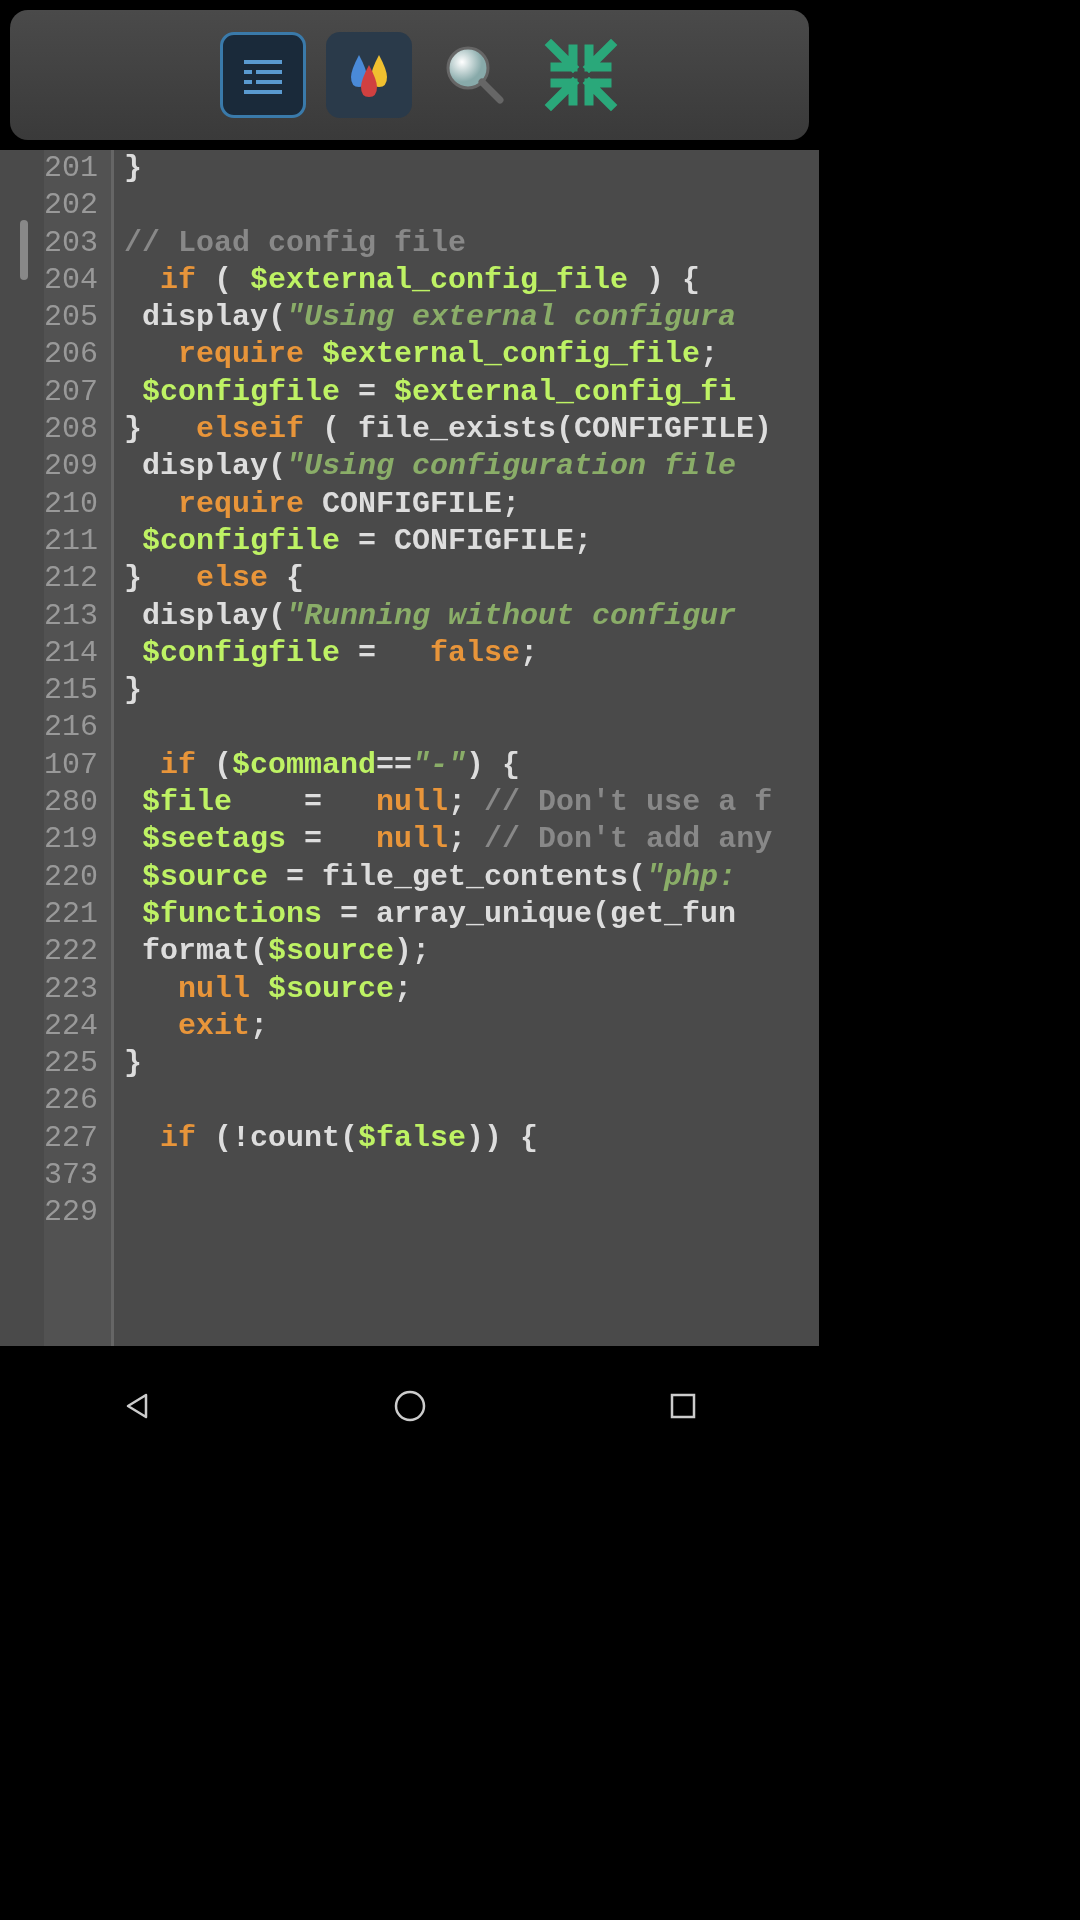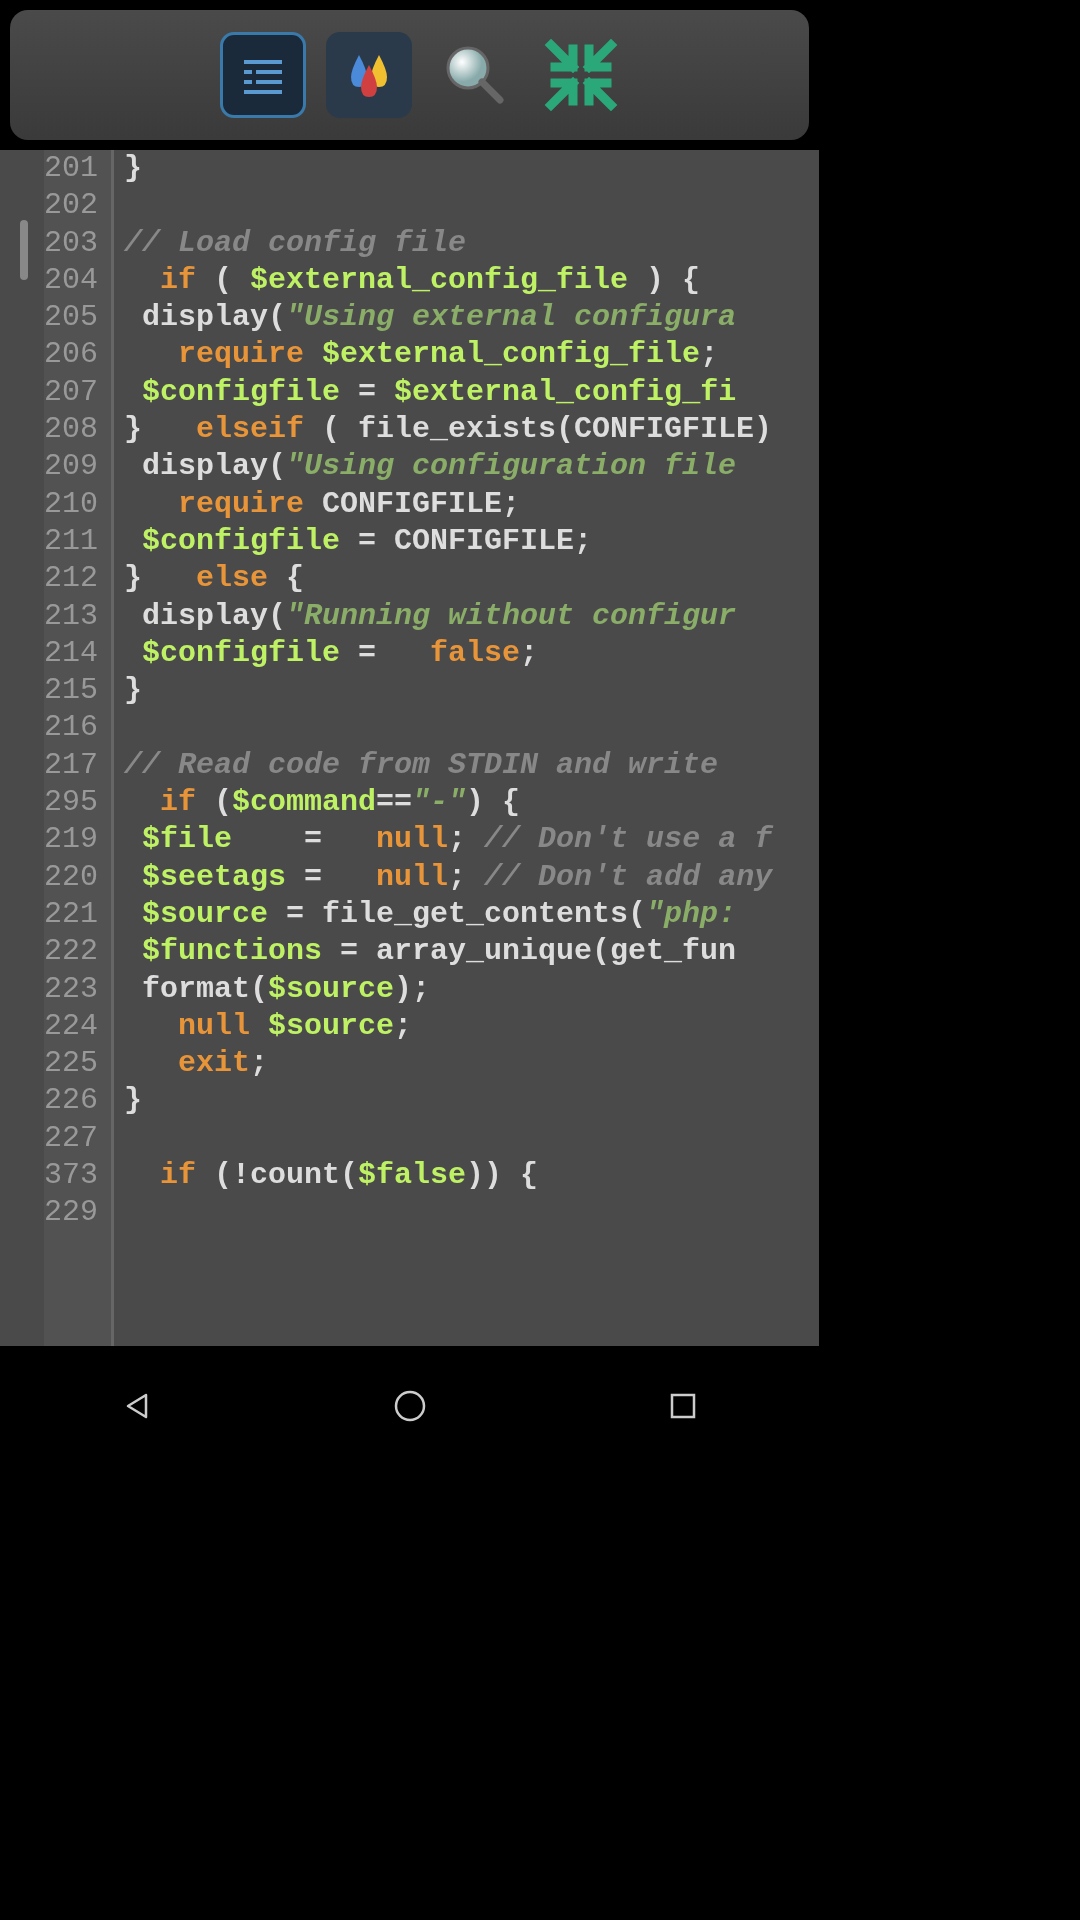--- a/index.html
+++ b/index.html
@@ -91,21 +91,21 @@
   .code-line {
     font-size: 30px;
     line-height: 37.3px;
     white-space: pre;
     color: #ddd;
     font-family: 'Courier New', monospace;
     font-weight: bold;
   }
   .kw { color: #e8953a; margin-left: 36px; }
   .str { color: #8aad68; font-style: italic; }
-  .cmt { color: #888; font-style: italic; }
+  .cmt { color: #888; }
   .var { color: #bef264; }
   .navbar {
     position: absolute;
     bottom: 0;
     left: 0;
     right: 0;
     height: 100px;
     background: #000;
     display: flex;
     align-items: center;
@@ -176,22 +176,22 @@
       <div class="line-num">207</div>
       <div class="line-num">208</div>
       <div class="line-num">209</div>
       <div class="line-num">210</div>
       <div class="line-num">211</div>
       <div class="line-num">212</div>
       <div class="line-num">213</div>
       <div class="line-num">214</div>
       <div class="line-num">215</div>
       <div class="line-num">216</div>
-      <div class="line-num">217</div>
-      <div class="line-num">295</div>
+      <div class="line-num">107</div>
+      <div class="line-num">280</div>
       <div class="line-num">219</div>
       <div class="line-num">220</div>
       <div class="line-num">221</div>
       <div class="line-num">222</div>
       <div class="line-num">223</div>
       <div class="line-num">224</div>
       <div class="line-num">225</div>
       <div class="line-num">226</div>
       <div class="line-num">227</div>
       <div class="line-num">373</div>
@@ -207,21 +207,20 @@
       <div class="code-line"><span> </span><span class="var">$configfile</span><span> = </span><span class="var">$external_config_fi</span></div>
       <div class="code-line"><span>} </span><span class="kw">elseif</span><span> ( file_exists(CONFIGFILE)</span></div>
       <div class="code-line"><span> display(</span><span class="str">"Using configuration file</span></div>
       <div class="code-line"><span> </span><span class="kw">require</span><span> CONFIGFILE;</span></div>
       <div class="code-line"><span> </span><span class="var">$configfile</span><span> = CONFIGFILE;</span></div>
       <div class="code-line"><span>} </span><span class="kw">else</span><span> {</span></div>
       <div class="code-line"><span> display(</span><span class="str">"Running without configur</span></div>
       <div class="code-line"><span> </span><span class="var">$configfile</span><span> = </span><span class="kw">false</span><span>;</span></div>
       <div class="code-line"><span>}</span></div>
       <div class="code-line">&nbsp;</div>
-      <div class="code-line"><span class="cmt">// Read code from STDIN and write</span></div>
       <div class="code-line"><span class="kw">if</span><span> (</span><span class="var">$command</span><span>==</span><span class="str">"-"</span><span>) {</span></div>
       <div class="code-line"><span> </span><span class="var">$file</span><span>    = </span><span class="kw">null</span><span>; </span><span class="cmt">// Don't use a f</span></div>
       <div class="code-line"><span> </span><span class="var">$seetags</span><span> = </span><span class="kw">null</span><span>; </span><span class="cmt">// Don't add any</span></div>
       <div class="code-line"><span> </span><span class="var">$source</span><span> = file_get_contents(</span><span class="str">"php:</span></div>
       <div class="code-line"><span> </span><span class="var">$functions</span><span> = array_unique(get_fun</span></div>
       <div class="code-line"><span> format(</span><span class="var">$source</span><span>);</span></div>
       <div class="code-line"><span> </span><span class="kw">null</span><span> </span><span class="var">$source</span><span>;</span></div>
       <div class="code-line"><span> </span><span class="kw">exit</span><span>;</span></div>
       <div class="code-line"><span>}</span></div>
       <div class="code-line">&nbsp;</div>

